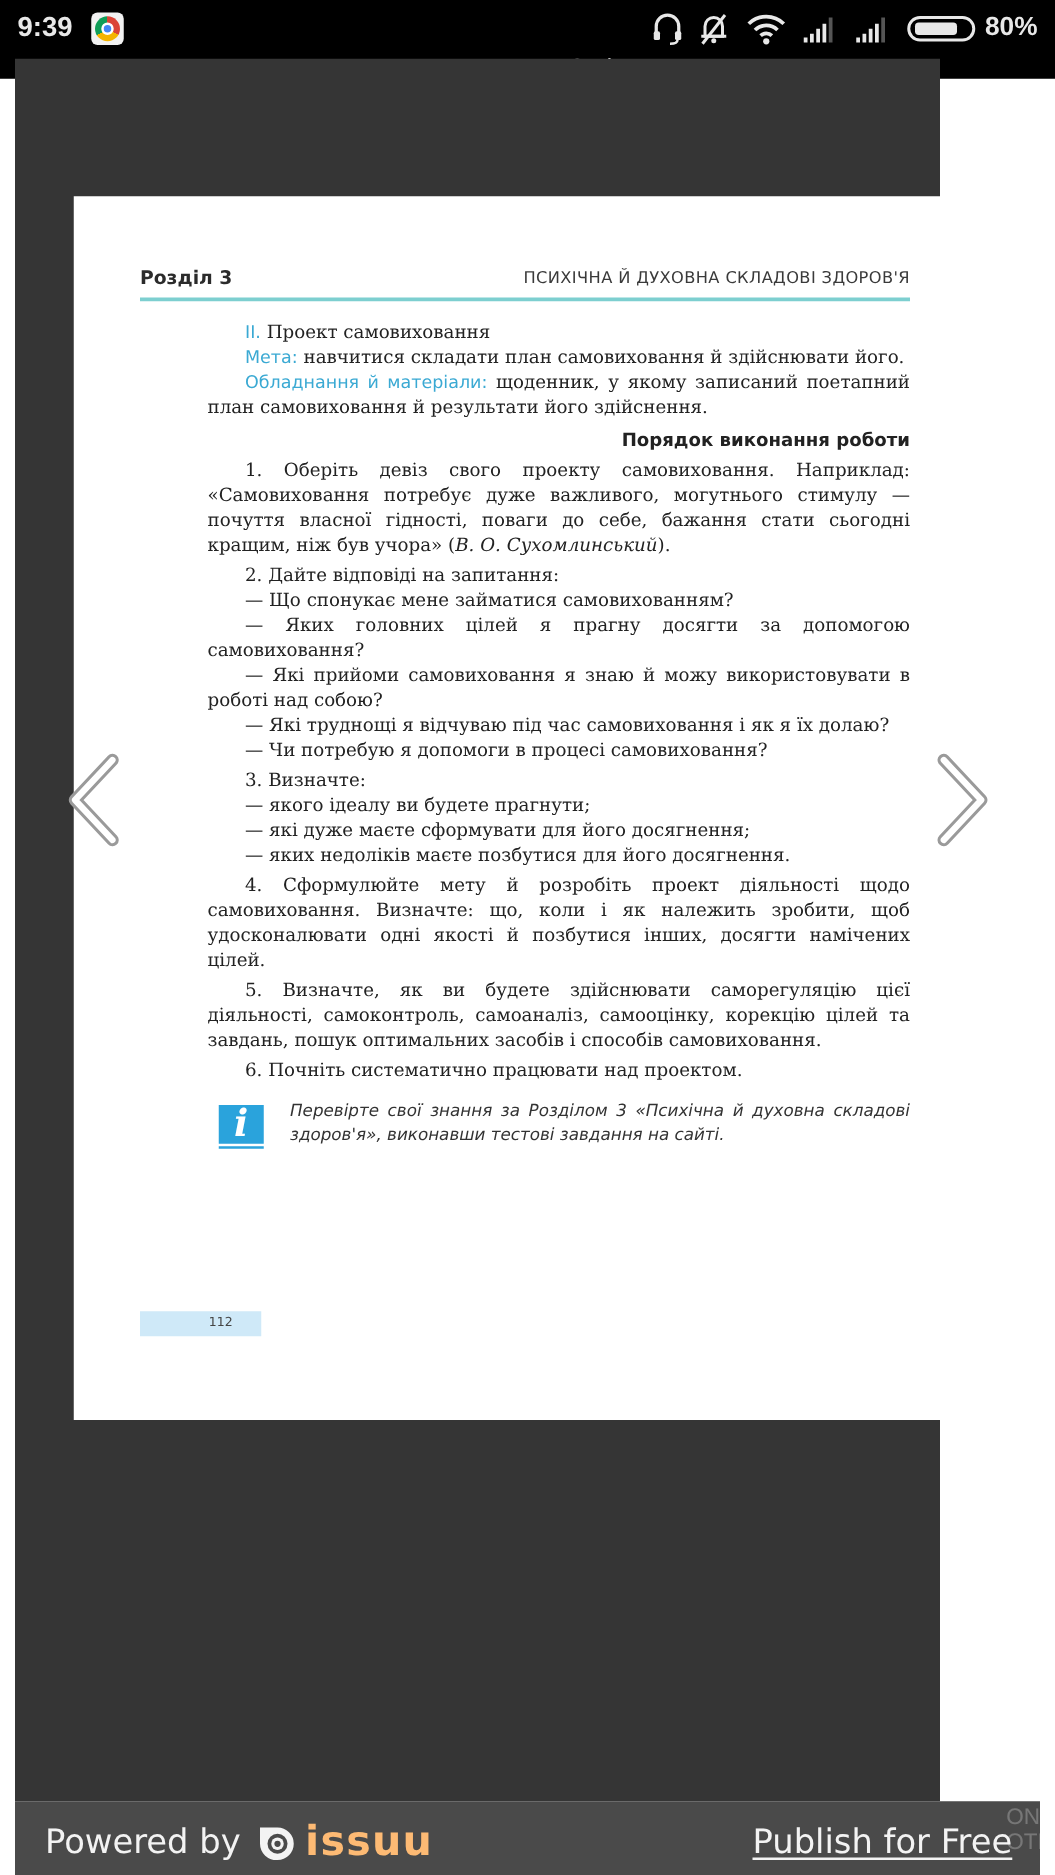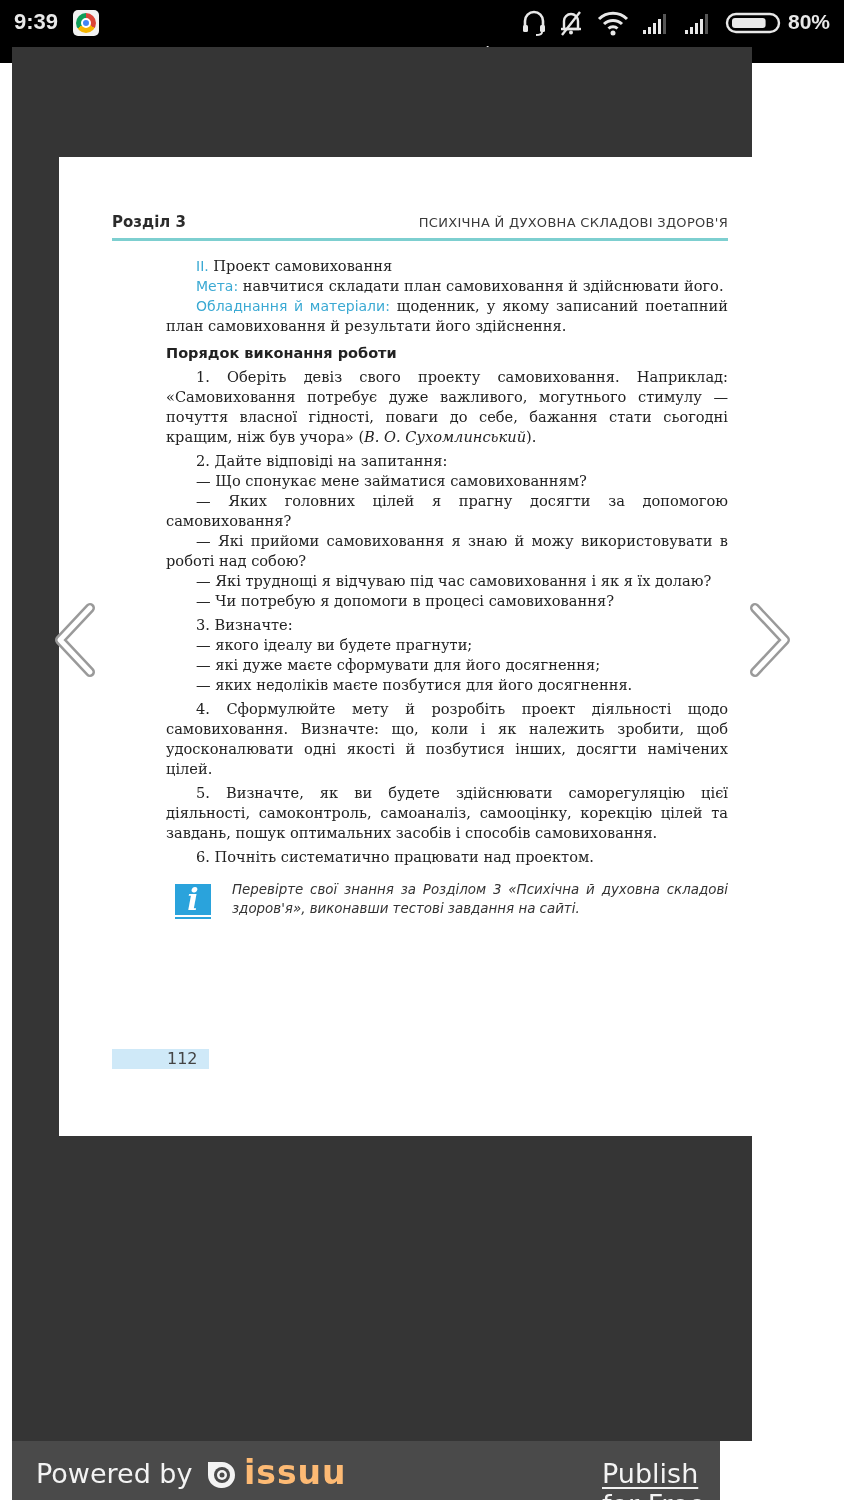--- a/index.html
+++ b/index.html
@@ -22,37 +22,37 @@
   .page { position: absolute; left: 47px; top: 110px; width: 726px; height: 979px; background: #ffffff; }
 
   .page-header { position: absolute; left: 53px; top: 54px; width: 616px; height: 30px; border-bottom: 3px solid #7dcfd0; }
   .page-header .section { position: absolute; left: 0; top: 2px; font-size: 15px; font-weight: bold; color: #2b2b2b; font-family: "DejaVu Sans", sans-serif; }
   .page-header .title { position: absolute; right: 0; top: 4px; font-size: 13px; color: #3a3a3a; letter-spacing: 0.3px; font-family: "DejaVu Sans", sans-serif; text-align: right; }
 
   .content { position: absolute; left: 107px; top: 99px; width: 562px; font-family: "DejaVu Serif", serif; font-size: 14.6px; line-height: 20px; color: #222; text-align: justify; }
   .content p { margin: 0; }
   .content .ind { text-indent: 30px; }
   .content .accent { color: #3aa9d3; font-family: "DejaVu Sans", sans-serif; font-size: 14px; }
-  .content .heading { text-align: left; font-family: "DejaVu Sans", sans-serif; font-weight: bold; font-size: 14.5px; margin-top: 7px; margin-bottom: 4px; }
+  .content .heading { text-align: right; font-family: "DejaVu Sans", sans-serif; font-weight: bold; font-size: 14.5px; margin-top: 7px; margin-bottom: 4px; }
   .content .gap { margin-top: 4px; }
   .content i { font-style: italic; }
 
   .info { position: absolute; left: 113px; top: 723px; width: 556px; height: 40px; }
   .info .info-icon { position: absolute; left: 3px; top: 4px; width: 36px; height: 31px; background: #2aa3dc; color: #fff; font-family: "DejaVu Serif", serif; font-style: italic; font-weight: bold; font-size: 30px; line-height: 31px; text-align: center; }
   .info .info-underline { position: absolute; left: 3px; top: 37px; width: 36px; height: 2px; background: #2aa3dc; }
   .info .info-text { position: absolute; left: 60px; top: 0; width: 496px; font-family: "DejaVu Sans", sans-serif; font-style: italic; font-size: 13.4px; line-height: 19px; color: #333; text-align: justify; }
 
-  .page-num { position: absolute; left: 53px; top: 892px; width: 97px; height: 20px; background: #cfe9f8; color: #444; font-size: 16px; line-height: 20px; padding-left: 55px; font-family: "DejaVu Sans", sans-serif; }
+  .page-num { position: absolute; left: 53px; top: 892px; width: 97px; height: 20px; background: #cfe9f8; color: #444; font-size: 10px; line-height: 20px; padding-left: 55px; font-family: "DejaVu Sans", sans-serif; }
 
   .nav-arrow { position: absolute; width: 44px; height: 80px; cursor: pointer; }
   .nav-prev { left: 42px; top: 553px; }
   .nav-next { left: 735px; top: 553px; }
 
   
-  .footer { position: absolute; left: 12px; top: 1441px; width: 708px; height: 59px; background: #4a4a4a; }
+  .footer { position: absolute; left: 12px; top: 1441px; width: 820px; height: 59px; background: #4a4a4a; }
   .footer .powered { position: absolute; left: 24px; top: 17px; color: #f3f3f3; font-size: 27px; font-family: "DejaVu Sans", sans-serif; }
   .footer .logo-icon { position: absolute; left: 193px; top: 18px; width: 33px; height: 32px; }
   .footer .brand { position: absolute; left: 232px; top: 12px; color: #fdba74; font-size: 33px; font-weight: bold; font-family: "DejaVu Sans", sans-serif; letter-spacing: 1px; }
   .footer .publish { position: absolute; left: 590px; top: 17px; color: #f3f3f3; font-size: 27px; text-decoration: underline; text-underline-offset: 4px; font-family: "DejaVu Sans", sans-serif; }
   .footer .wm { position: absolute; left: 718px; top: 2px; color: rgba(255,255,255,0.25); font-size: 18px; line-height: 20px; font-family: "Liberation Sans", sans-serif; }
 </style>
 </head>
 <body>
 
 <div class="status-bar">

